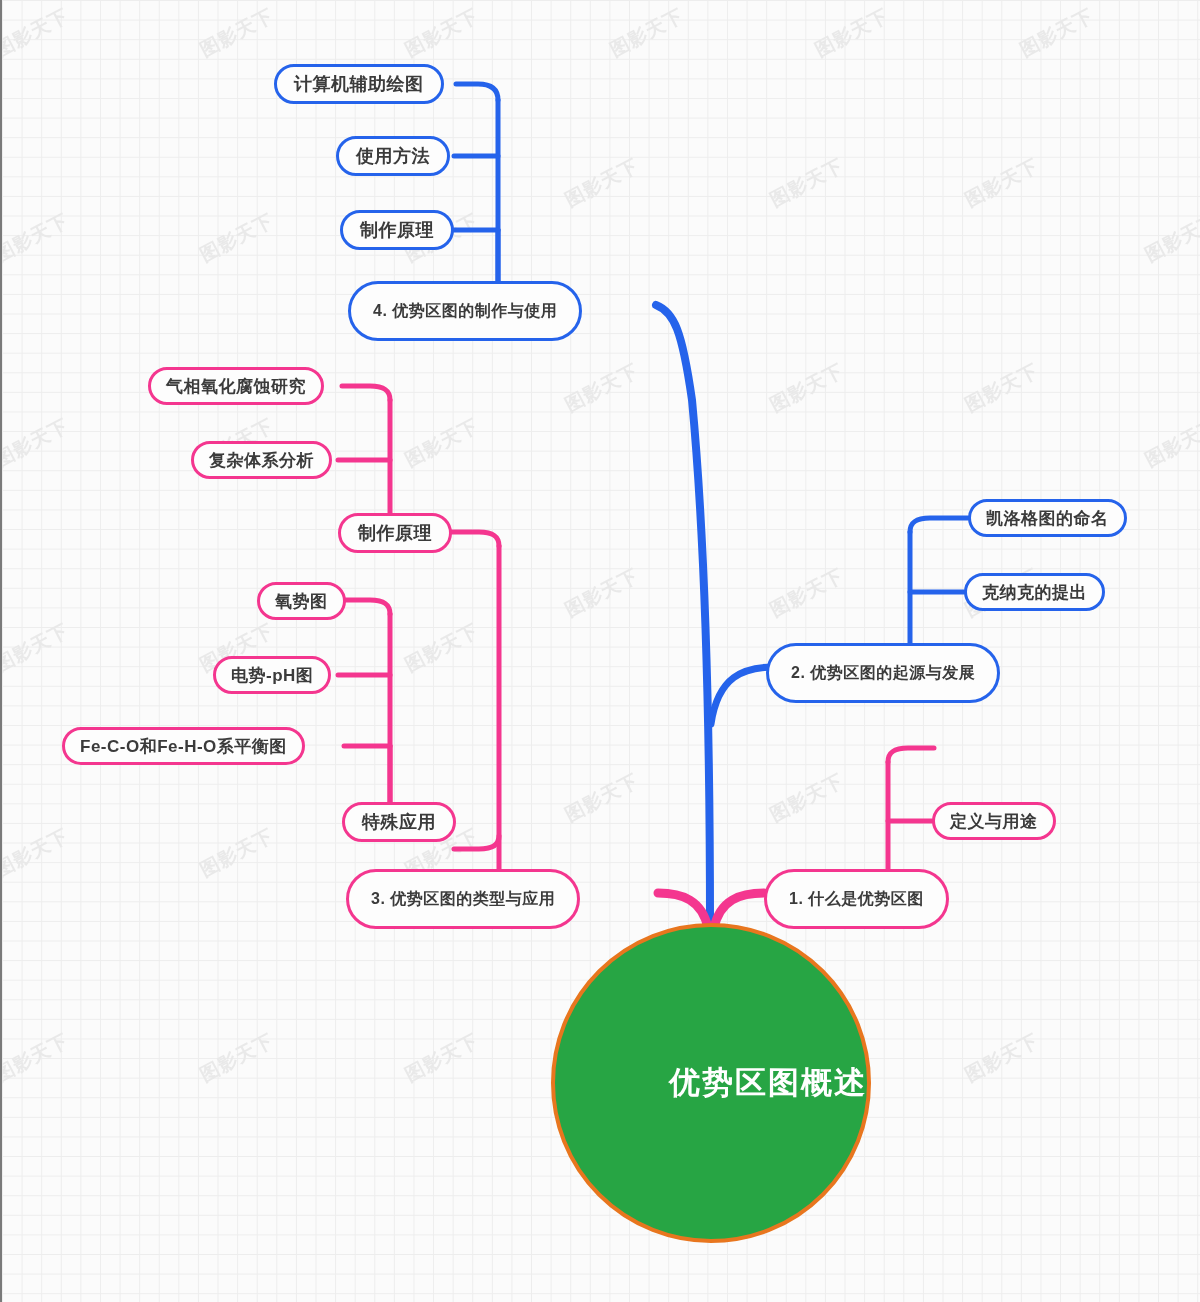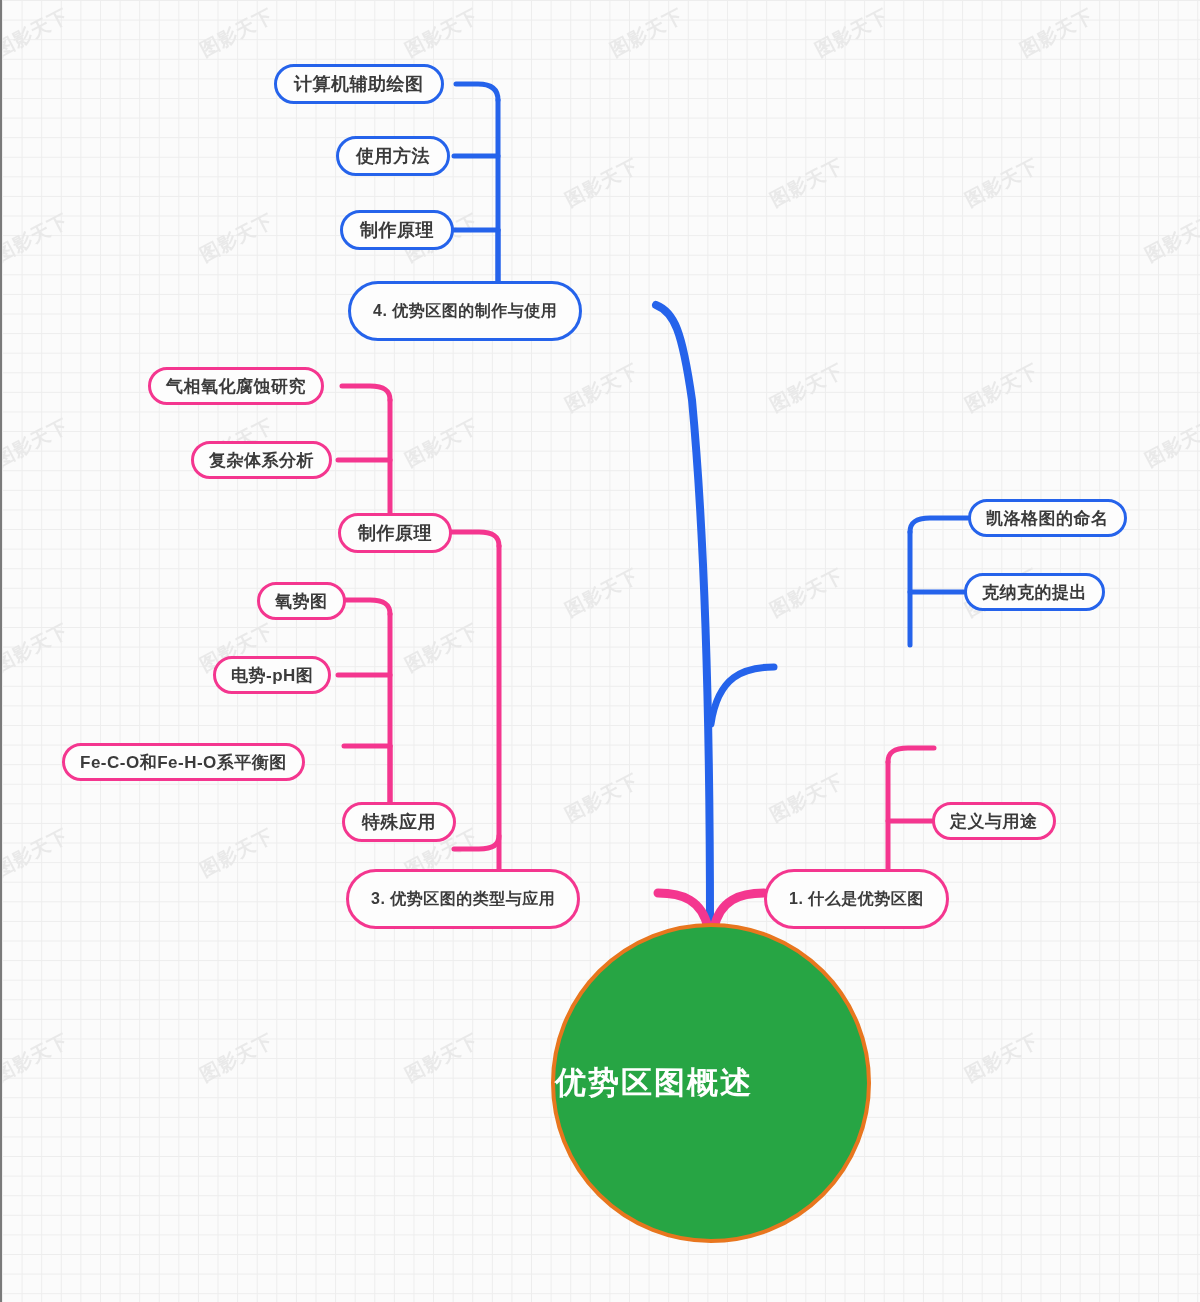--- a/index.html
+++ b/index.html
@@ -62,21 +62,21 @@
   .lvl1 { font-size: 16px; height: 60px; padding: 0 22px; }
   .lvl2 { font-size: 18px; height: 40px; padding: 0 17px; }
   .lvl3 { font-size: 17px; height: 38px; padding: 0 15px; }
   #root {
     position: absolute;
     border-radius: 50%;
     background: #27a544;
     border: 4px solid #e8761e;
     display: flex;
     align-items: center;
-    justify-content: flex-start;
+    justify-content: flex-end;
     color: #ffffff;
     font-size: 31px;
     font-weight: 700;
     letter-spacing: 2px;
     box-sizing: border-box;
   }
 </style>
 </head>
 <body>
 
@@ -187,36 +187,39 @@
   <div class="node pink lvl2" style="left:336px; top:513px;">
     <span>制作原理</span>
   </div>
 
   <div class="node pink lvl3" style="left:255px; top:582px;">
     <span>氧势图</span>
   </div>
   <div class="node pink lvl3" style="left:211px; top:656px;">
     <span>电势-pH图</span>
   </div>
-  <div class="node pink lvl3" style="left:60px; top:727px;margin-top:16px;">
+  <div class="node pink lvl3" style="left:60px; top:727px;">
     <span>Fe-C-O和Fe-H-O系平衡图</span>
   </div>
   <div class="node pink lvl2" style="left:340px; top:802px;">
     <span>特殊应用</span>
   </div>
   <div class="node pink lvl1" style="left:344px; top:869px;">
     <span>3. 优势区图的类型与应用</span>
   </div>
 
   <div class="node blue lvl3" style="left:966px; top:499px;">
     <span>凯洛格图的命名</span>
   </div>
   <div class="node blue lvl3" style="left:962px; top:573px;font-family:Liberation Mono, monospace;">
     <span>克纳克的提出</span>
   </div>
+  <div class="node blue lvl1" style="left:764px; top:643px;">
+    <span>2. 优势区图的起源与发展</span>
+  </div>
 
   <div class="node pink lvl3" style="left:930px; top:802px;">
     <span>定义与用途</span>
   </div>
   <div class="node pink lvl1" style="left:762px; top:869px;">
     <span>1. 什么是优势区图</span>
   </div>
 
   <div id="root" style="left:549px; top:923px; width:320px; height:320px;">
     <span>优势区图概述</span>

